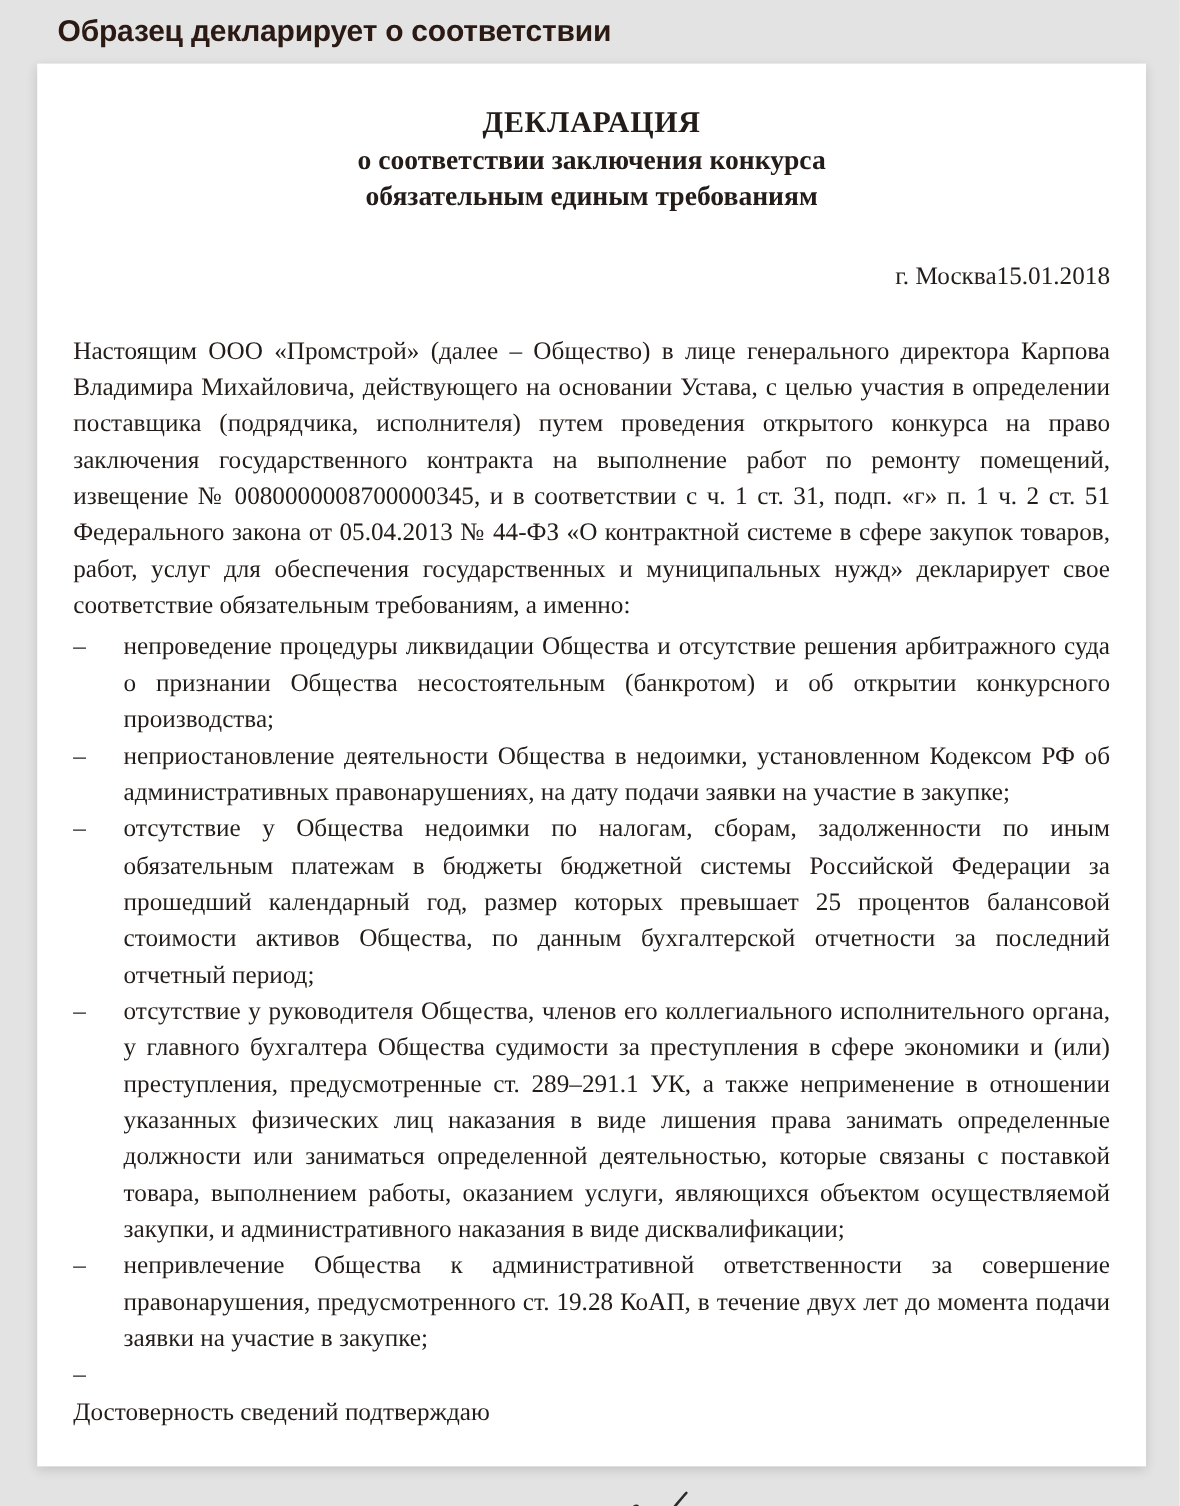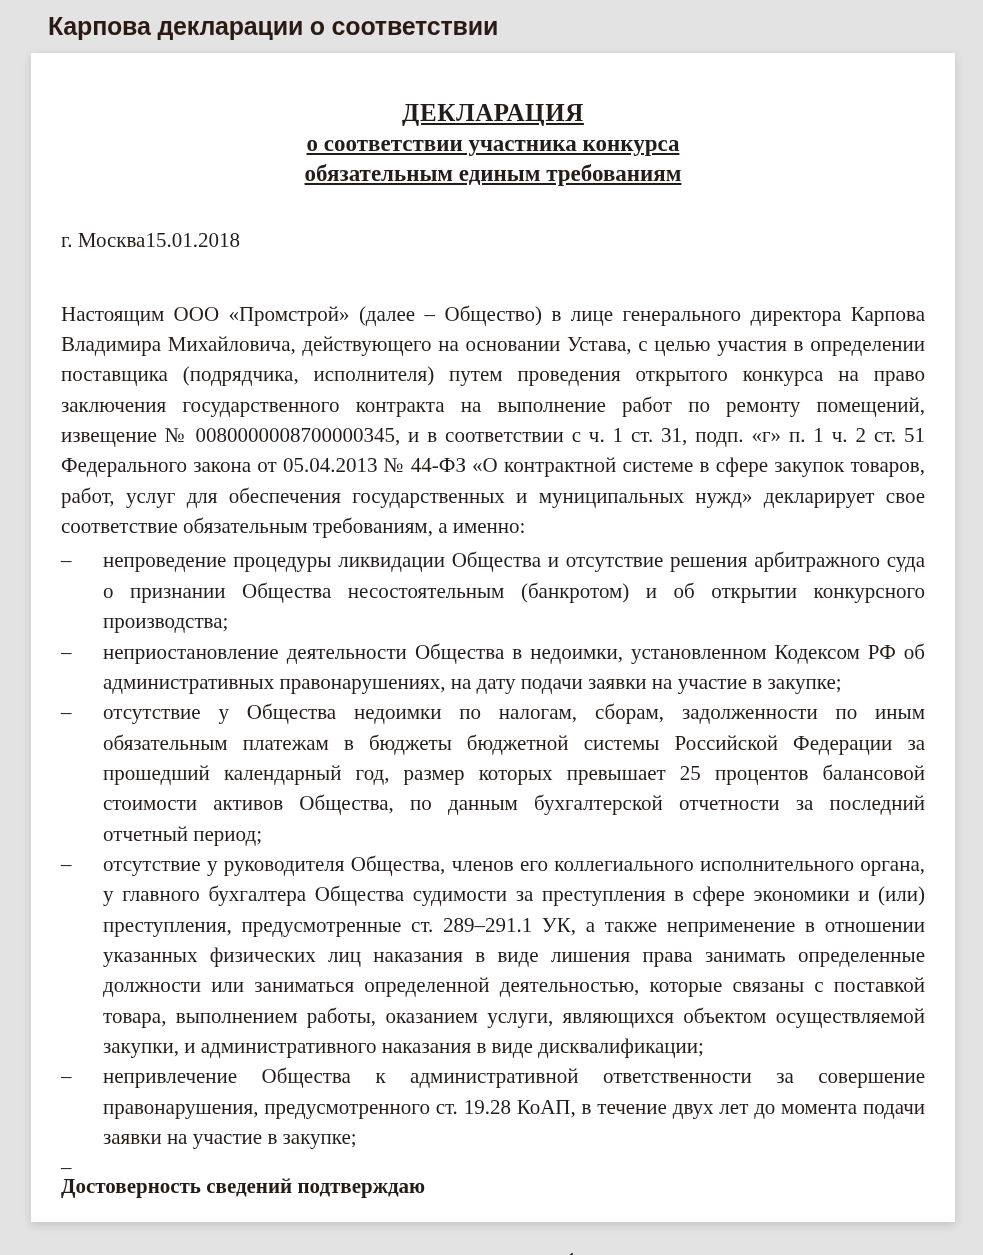--- a/index.html
+++ b/index.html
@@ -55,51 +55,50 @@
     left: 16px;
     top: 0;
     width: 892px;
     height: 100%;
     box-sizing: border-box;
   }
 
   
   .doc-heading {
     text-align: center;
-    padding-top: 44px;
-    color: #231c18;
-    text-decoration: underline;
+    padding-top: 34px;
+    color: #231c18;
   }
   .doc-heading .line1 {
     font-weight: bold;
     font-size: 25px;
     letter-spacing: 0.6px;
     line-height: 1.28;
   }
   .doc-heading .line2,
   .doc-heading .line3 {
     font-weight: bold;
     font-size: 23px;
     line-height: 1.32;
   }
 
   
   .meta-row {
     display: flex;
-    justify-content: flex-start;
+    justify-content: flex-end;
     align-items: baseline;
     margin-top: 38px;
     padding: 0 14px 0 14px;
     font-size: 21px;
     color: #231c18;
   }
 
   
   .body-par {
-    margin-top: 46px;
+    margin-top: 34px;
     padding: 0 14px 0 14px;
     font-size: 21px;
     line-height: 1.445;
     text-align: justify;
     text-justify: inter-word;
     color: #231c18;
     hyphens: manual;
   }
 
   
@@ -121,25 +120,24 @@
   .req-list li .dash {
     position: absolute;
     left: 0;
     top: 0;
     width: 16px;
     text-align: left;
   }
 
   
   .closing {
-    margin-top: 22px;
+    margin-top: 34px;
     padding: 0 14px;
     font-size: 21px;
     color: #231c18;
-    font-weight: bold;
   }
 
   
   .sign-block {
     position: relative;
     margin-top: 40px;
     padding: 0 14px;
     height: 120px;
   }
   .sign-mark {
@@ -148,29 +146,29 @@
     top: 0;
     width: 118px;
     height: 108px;
   }
   .sign-mark svg { display: block; }
 </style>
 </head>
 <body>
 
 <div class="page-header">
-  <div class="page-header-title">Карпова декларации о соответствии</div>
+  <div class="page-header-title">Образец декларирует о соответствии</div>
 </div>
 
 <div class="sheet">
   <div class="sheet-inner">
 
     <div class="doc-heading">
       <div class="line1">ДЕКЛАРАЦИЯ</div>
-      <div class="line2">о соответствии участника конкурса</div>
+      <div class="line2">о соответствии заключения конкурса</div>
       <div class="line3">обязательным единым требованиям</div>
     </div>
 
     <div class="meta-row">
       <div>г. Москва</div>
       <div>15.01.2018</div>
     </div>
 
     <div class="body-par">Настоящим ООО «Промстрой» (далее – Общество) в лице генерального директора Карпова Владимира Михайловича, действующего на основании Устава, с целью участия в определении поставщика (подрядчика, исполнителя) путем проведения открытого конкурса на право заключения государственного контракта на выполнение работ по ремонту помещений, извещение № 0080000008700000345, и в соответствии с ч. 1 ст. 31, подп. «г» п. 1 ч. 2 ст. 51 Федерального закона от 05.04.2013 № 44-ФЗ «О контрактной системе в сфере закупок товаров, работ, услуг для обеспечения государственных и муниципальных нужд» декларирует свое соответствие обязательным требованиям, а именно:</div>
 

